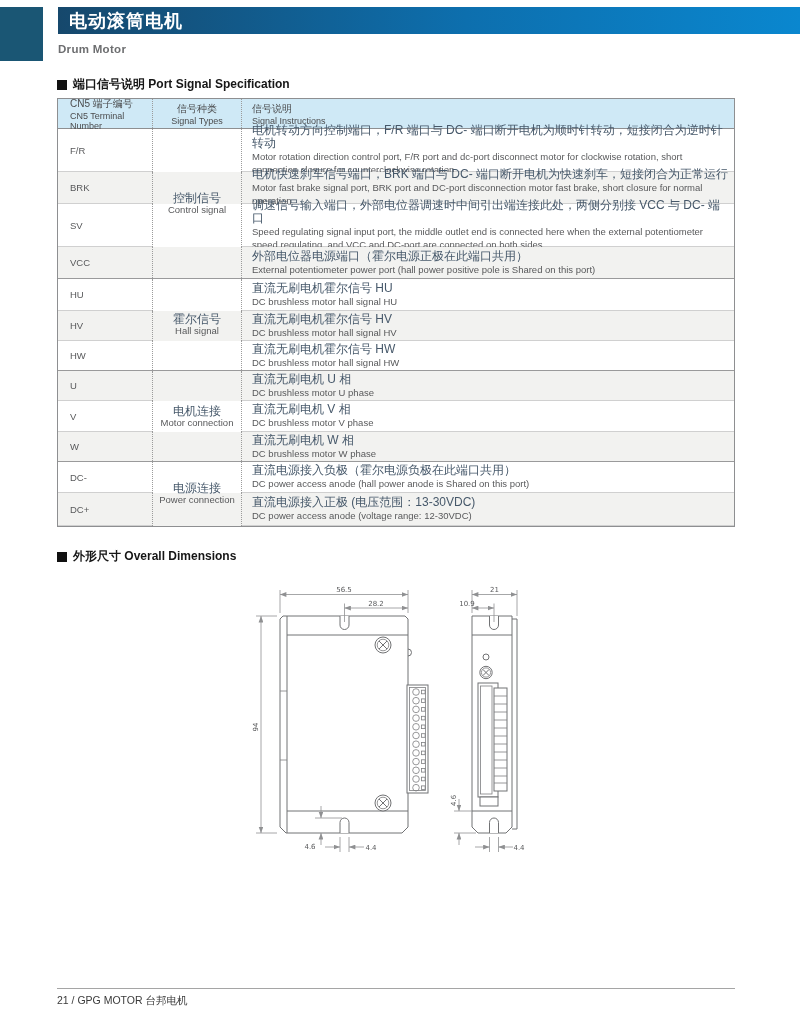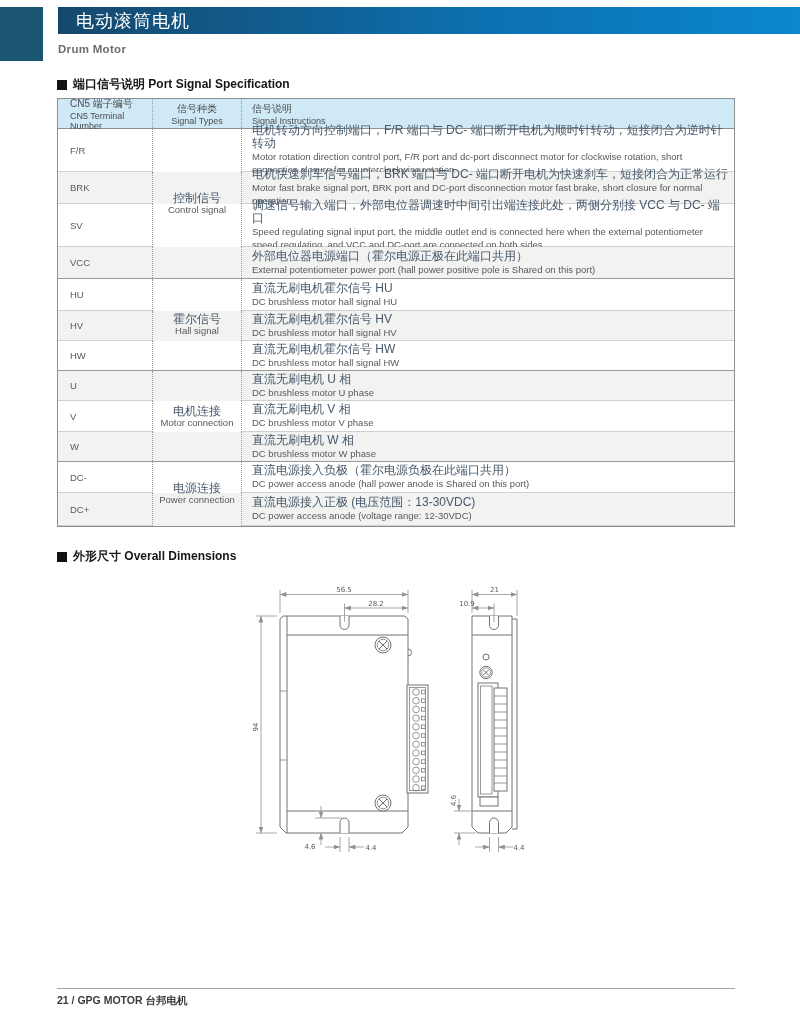--- a/index.html
+++ b/index.html
@@ -5,21 +5,21 @@
   * { margin:0; padding:0; box-sizing:border-box; }
   html,body { background:#ffffff; }
   body { font-family:"Liberation Sans","DejaVu Sans",sans-serif; }
   .page { position:relative; width:800px; height:1011px; background:#fff; overflow:hidden; }
 
   
   .left-block { position:absolute; left:0; top:7px; width:43px; height:54px; background:#1a5674; }
   .header-bar { position:absolute; left:58px; top:7px; width:742px; height:27px;
     background:linear-gradient(90deg,#16486c 0%,#0d6fae 55%,#0a87cf 100%);
     display:flex; align-items:center; }
-  .header-title { color:#ffffff; font-size:18px; font-weight:normal; padding-left:18px; letter-spacing:1px; }
+  .header-title { color:#ffffff; font-size:18px; font-weight:bold; padding-left:11px; letter-spacing:1px; }
   .header-sub { position:absolute; left:58px; top:43px; color:#6d6e70; font-size:11.5px; font-weight:bold; letter-spacing:.3px; }
 
   
   .sect { position:absolute; left:57px; display:flex; align-items:center; color:#161616; font-size:12px; font-weight:bold; }
   .sect .sq { width:10px; height:10px; background:#111; margin-right:6px; display:inline-block; }
   #sect-ports { top:76px; }
   #sect-dims  { top:548px; }
 
   
   .ptable { position:absolute; left:57px; top:98px; width:678px; border:1px solid #8e8f91; background:#fff; }
@@ -47,21 +47,21 @@
   
   .drawing { position:absolute; left:230px; top:575px; }
   .outline { stroke:#717274; stroke-width:1; fill:none; }
   .outlineF{ stroke:#717274; stroke-width:1; fill:#ffffff; }
   .thin { stroke:#7d7e80; stroke-width:.8; fill:none; }
   .dim  { stroke:#8f9092; stroke-width:.8; fill:none; }
   .dtxt { fill:#58595b; font-size:7px; font-family:"DejaVu Sans",sans-serif; }
 
   
   .footer-line { position:absolute; left:57px; top:988px; width:678px; height:1px; background:#a5a5a5; }
-  .footer-text { position:absolute; left:57px; top:994px; font-size:10.5px; font-weight:bold; color:#3a3a3a; }
+  .footer-text { position:absolute; left:57px; top:994px; font-size:10.5px; font-weight:normal; color:#3a3a3a; }
 </style>
 </head>
 <body>
 
 <div class="page">
 
   <div class="left-block"></div>
   <div class="header-bar">
     <div class="header-title">电动滚筒电机</div>
   </div>

